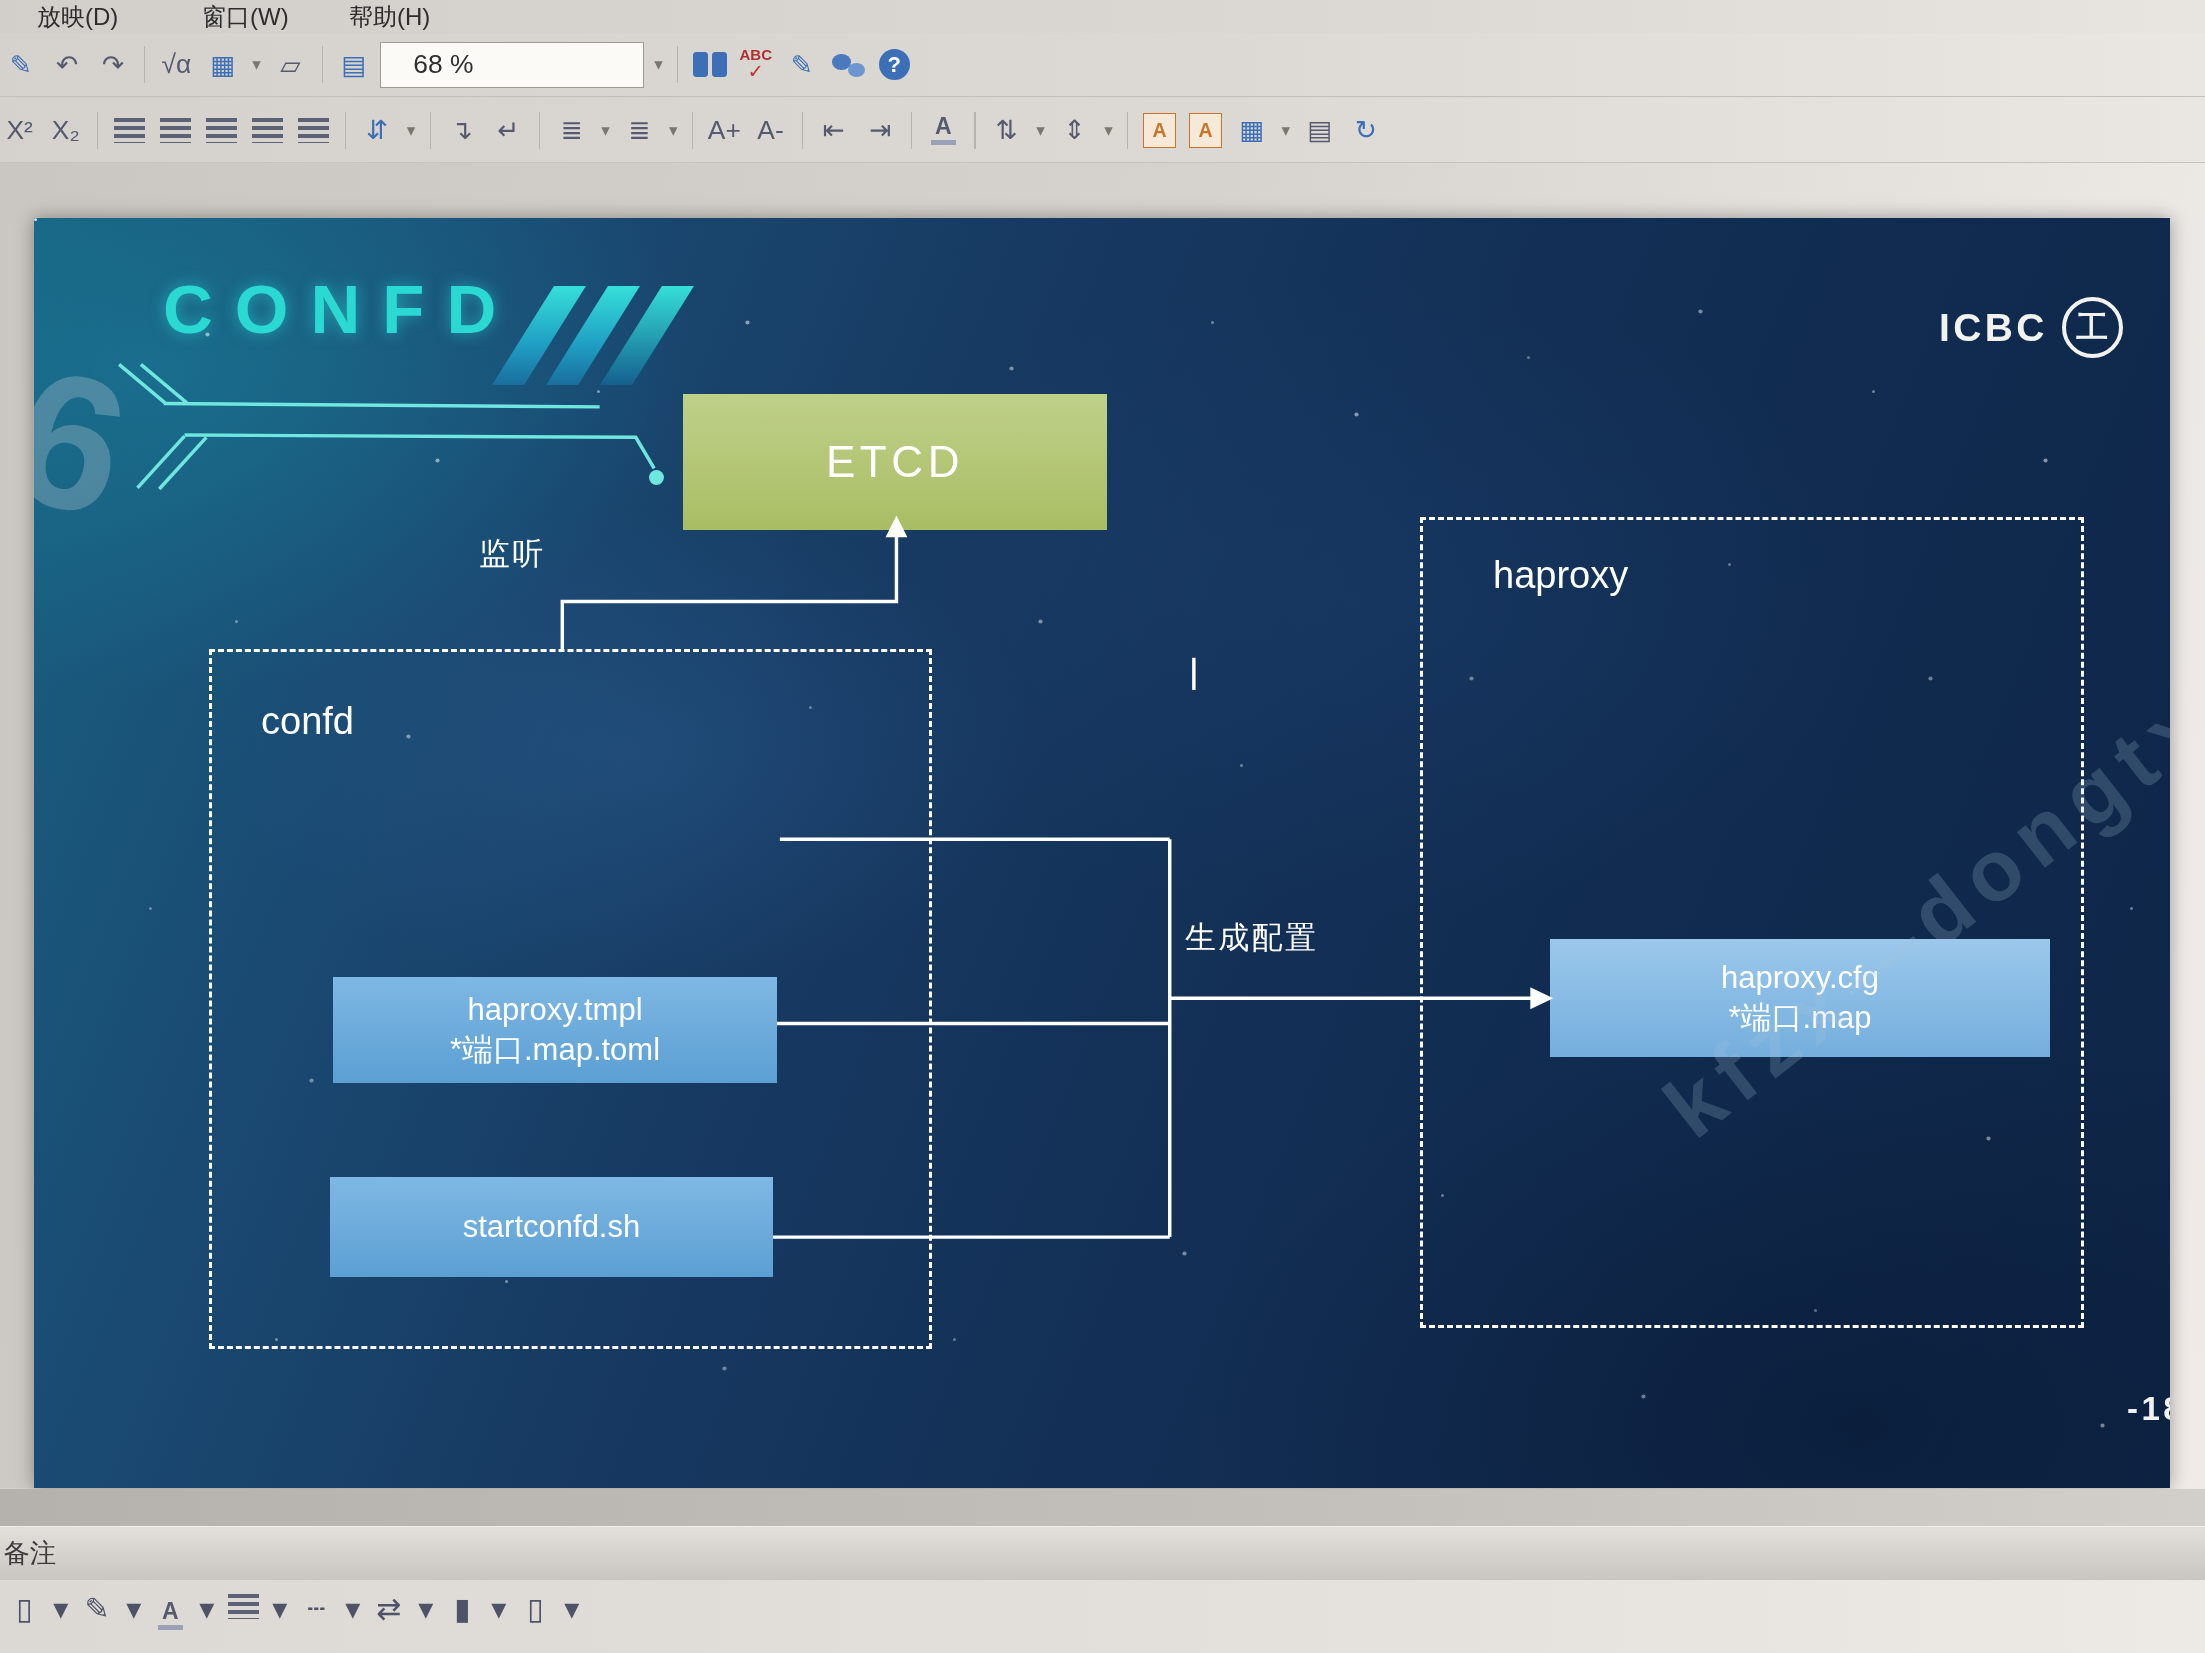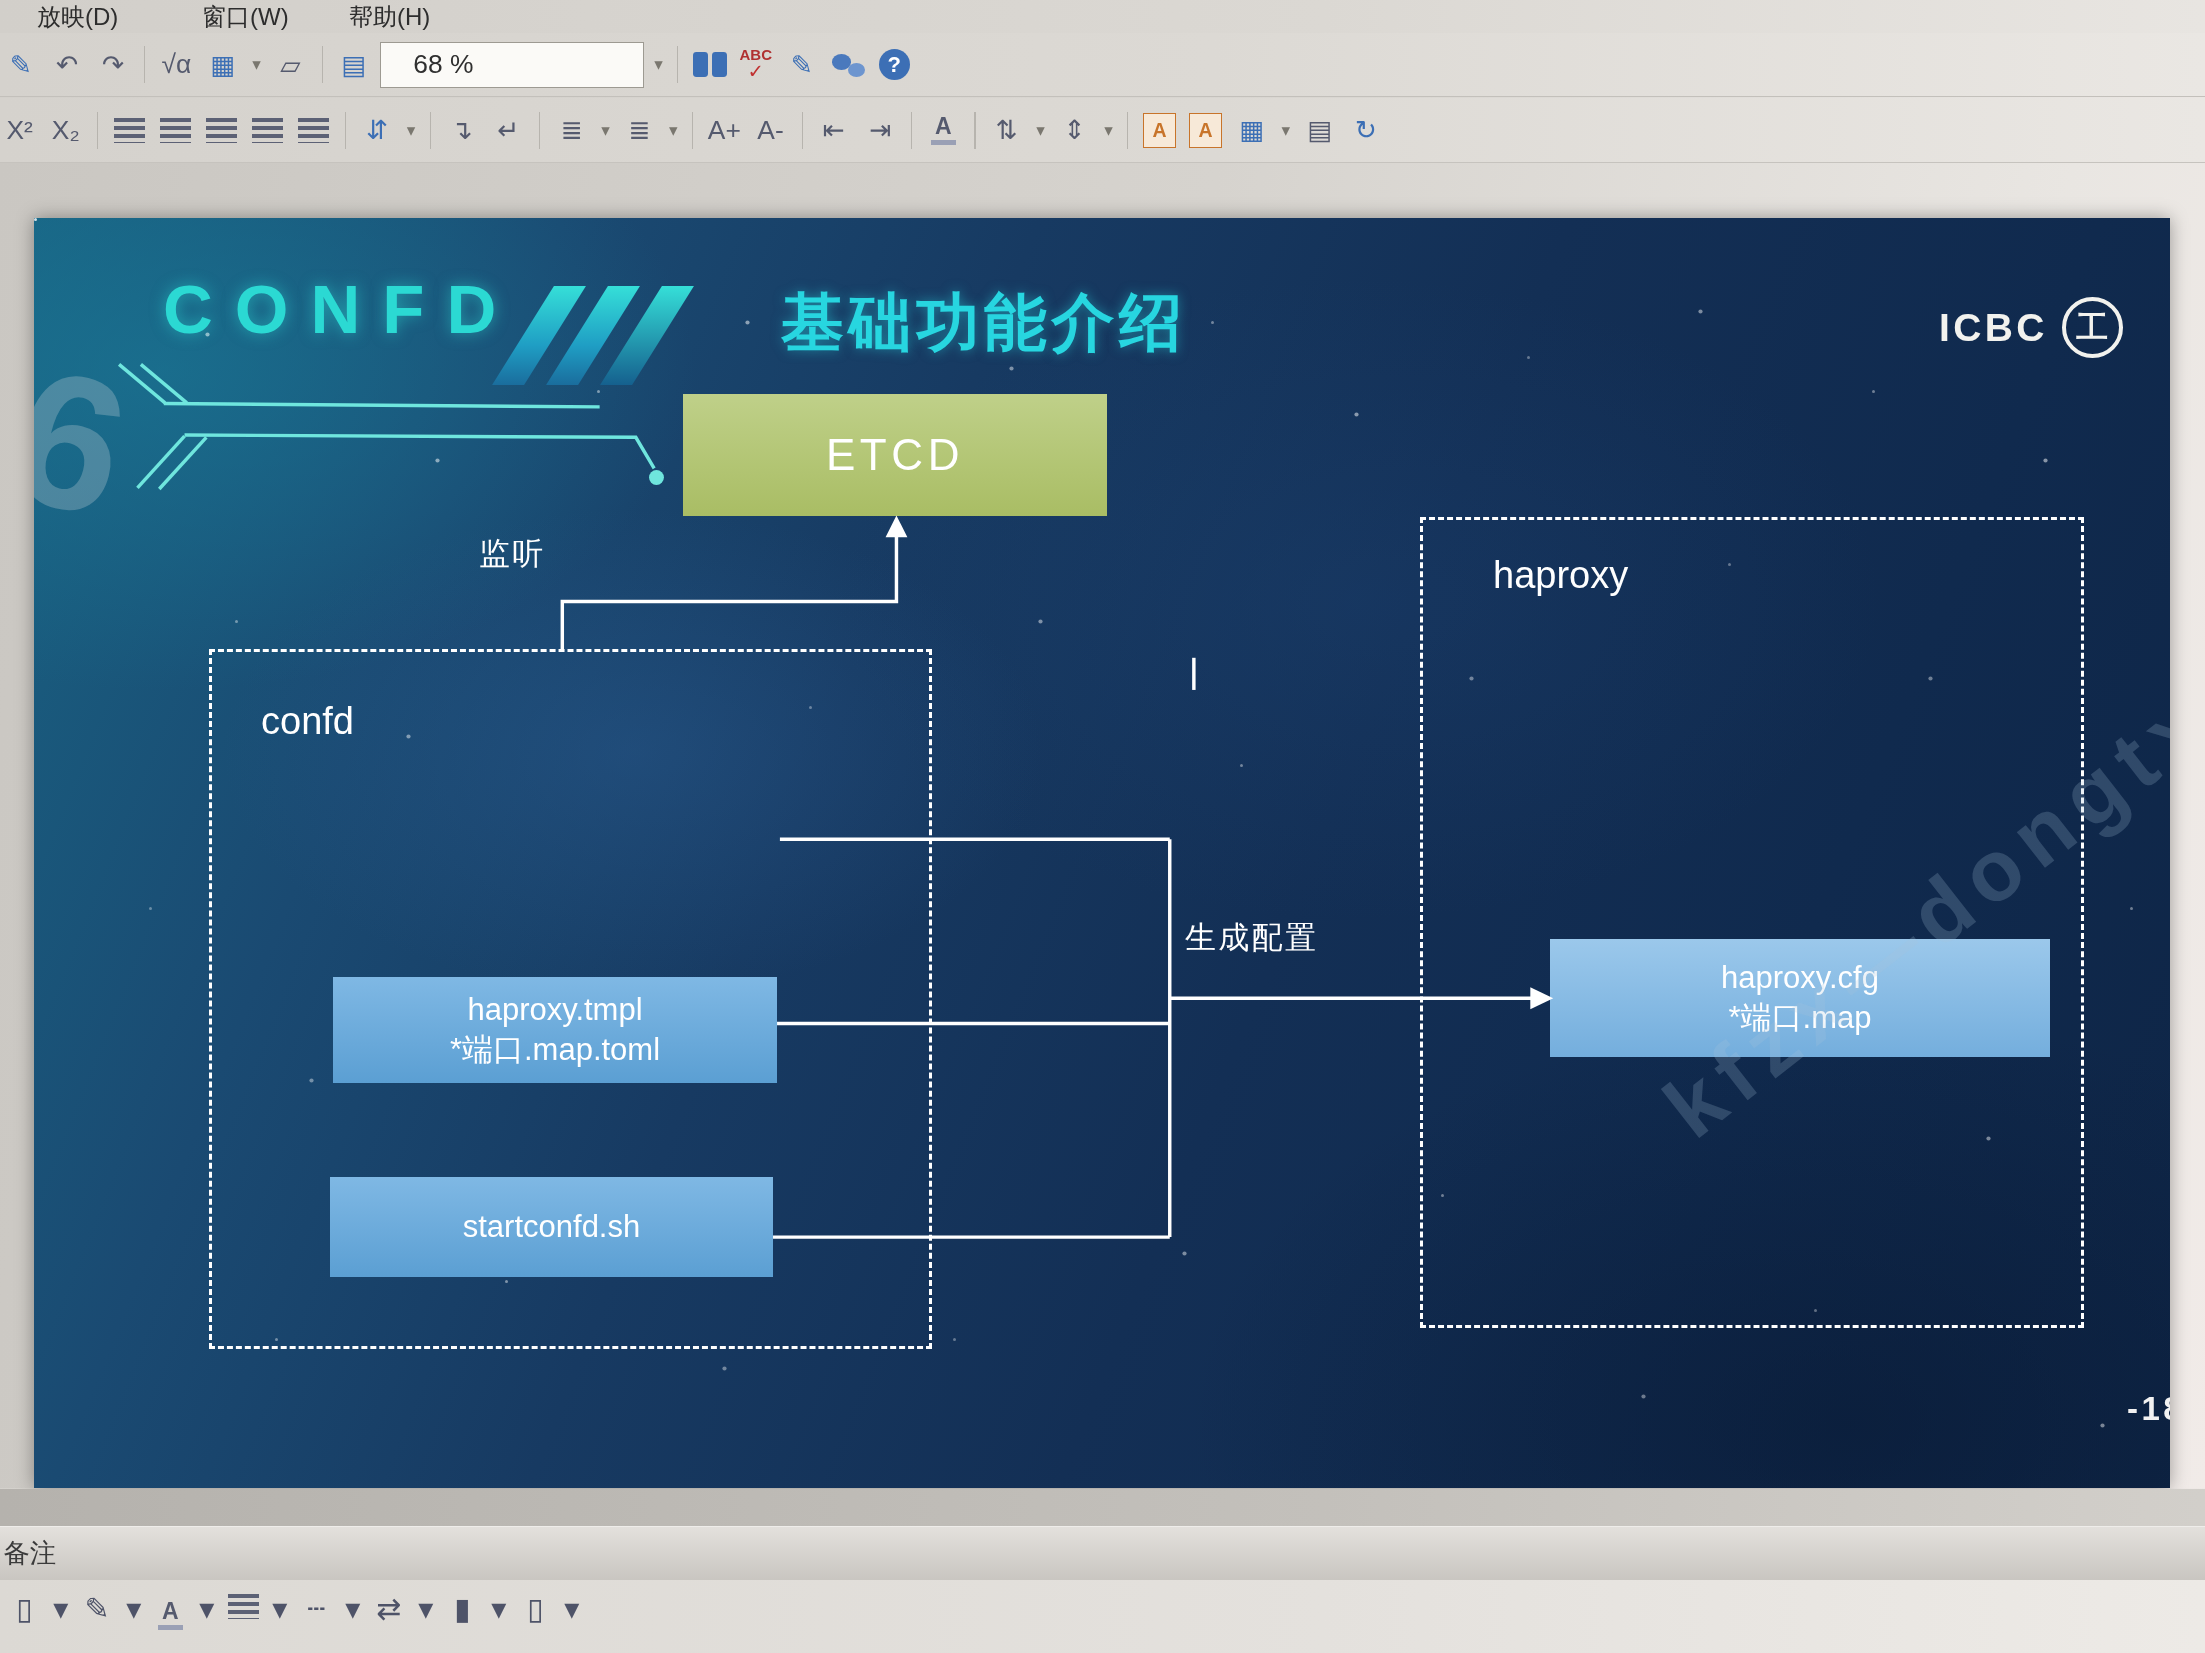--- a/index.html
+++ b/index.html
@@ -80,21 +80,21 @@
   .slash{position:absolute;top:68px;width:32px;height:99px;transform:skewX(-32deg);
          background:linear-gradient(180deg,#35dfd8 0%,#1f9ec4 60%,#1a6d9d 100%);}
   .slide-title{position:absolute;left:747px;top:62px;font-size:63px;font-weight:700;
                letter-spacing:4.6px;color:#27d6e0;text-shadow:0 0 11.5px rgba(39,214,224,.5);}
   .brand{position:absolute;left:1905px;top:79px;display:flex;align-items:center;gap:13.8px;}
   .brand-text{font-size:39px;font-weight:800;letter-spacing:3.4px;color:#f2f2ee;}
   .brand-emblem{width:53px;height:53px;border:4px solid #f2f2ee;border-radius:50%;
                 display:flex;align-items:center;justify-content:center;
                 font-size:32px;font-weight:800;color:#f2f2ee;}
 
-  .etcd-box{position:absolute;left:649px;top:176px;width:424px;height:122px;
+  .etcd-box{position:absolute;left:649px;top:176px;width:424px;height:136px;
             background:linear-gradient(180deg,#bfd089 0%,#a9bd64 100%);
             display:flex;align-items:center;justify-content:center;
             font-size:44px;color:#ffffff;letter-spacing:4.6px;}
   .blue-box{position:absolute;background:linear-gradient(180deg,#7fb8e4 0%,#5b9fd3 100%);
             display:flex;flex-direction:column;align-items:center;justify-content:center;
             color:#fff;font-size:31px;line-height:1.3;text-align:center;}
   .box-toml{left:310px;top:574px;width:436px;height:97px;}
   .box-tmpl{left:299px;top:759px;width:444px;height:106px;}
   .box-start{left:296px;top:959px;width:443px;height:100px;}
   .box-cfg{left:1516px;top:721px;width:500px;height:118px;
@@ -232,21 +232,20 @@
 
   <div class="workspace">
     <div class="slide">
       <div class="stars"></div>
       <div class="corner-mark">6</div>
 
       <div class="logo-text">CONFD</div>
       <div class="slash" style="left:489px;"></div>
       <div class="slash" style="left:543px;"></div>
       <div class="slash" style="left:597px;background:linear-gradient(180deg,#35dfd8,#15608e);"></div>
-      <div class="slide-title">基础功能介绍</div>
 
       <div class="brand">
         <span class="brand-text">ICBC</span>
         <span class="brand-emblem">工</span>
       </div>
 
       <div class="etcd-box">ETCD</div>
 
       <div class="flow-label label-listen">监听</div>
       <div class="flow-label label-generate">生成配置</div>

